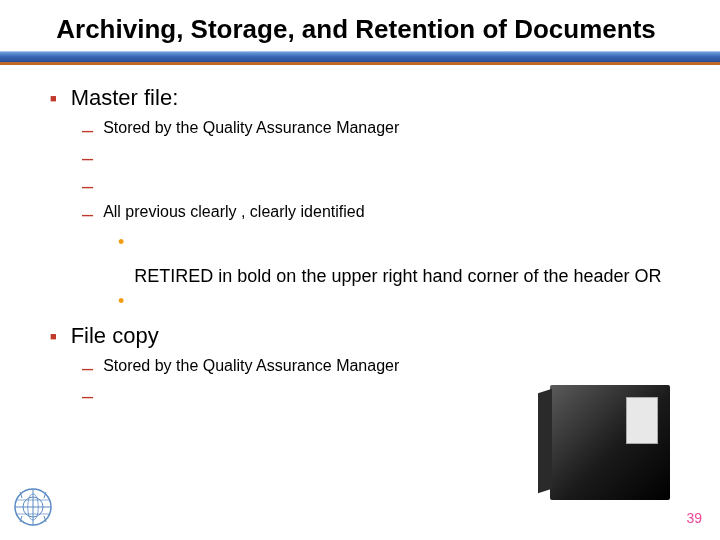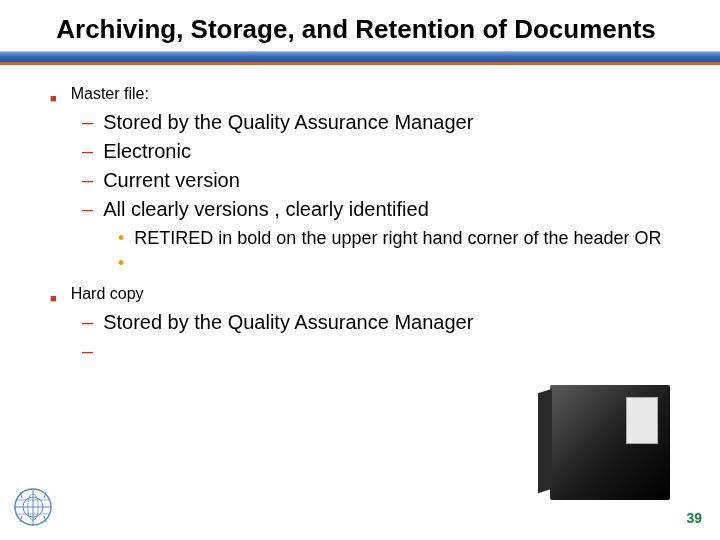--- a/index.html
+++ b/index.html
@@ -35,41 +35,41 @@
   ul { list-style: none; }
   .lvl1 > li { margin-bottom: 8px; }
   .lvl1 > li > .row { display: flex; align-items: flex-start; }
   .lvl1 .sq {
     color: #c0392b;
     font-size: 11px;
     margin-right: 14px;
     margin-top: 9px;
     flex-shrink: 0;
   }
-  .lvl1 .txt1 { font-size: 16px; line-height: 1.35; }
+  .lvl1 .txt1 { font-size: 22px; line-height: 1.35; }
   .lvl2 { margin-left: 32px; margin-top: 4px; }
   .lvl2 > li { display: flex; align-items: flex-start; margin-bottom: 2px; }
   .lvl2 .dash {
     color: #c0392b;
     font-size: 20px;
     margin-right: 10px;
     line-height: 1.3;
     flex-shrink: 0;
   }
-  .lvl2 .txt2 { font-size: 20px; line-height: 1.35; }
+  .lvl2 .txt2 { font-size: 16px; line-height: 1.35; }
   .lvl3 { margin-left: 68px; margin-top: 4px; }
   .lvl3 > li { display: flex; align-items: flex-start; margin-bottom: 2px; }
   .lvl3 .dot {
     color: #f39c12;
     font-size: 18px;
     margin-right: 10px;
     line-height: 1.3;
     flex-shrink: 0;
   }
-  .lvl3 .txt3 { font-size: 18px; line-height: 1.3; }
+  .lvl3 .txt3 { font-size: 18px; line-height: 1.3; margin-top: 34px; }
   .logo {
     position: absolute;
     left: 12px;
     bottom: 12px;
     width: 42px;
     height: 42px;
   }
   .img-binder {
     position: absolute;
     right: 50px;
@@ -92,22 +92,22 @@
     position: absolute;
     right: 12px; top: 12px;
     width: 30px; height: 45px;
     background: #e8e8e8;
     border: 1px solid #aaa;
   }
   .pagenum {
     position: absolute;
     right: 18px;
     bottom: 14px;
-    color: #15803d;
-    font-weight: bold;
+    color: #ec4899;
+    font-weight: normal;
     font-size: 14px;
     text-align: center;
   }
 </style>
 </head>
 <body>
 
 <div class="title-wrap">
   <div class="title">Archiving, Storage, and Retention of Documents</div>
 </div>
@@ -121,46 +121,44 @@
         <span class="sq">■</span>
         <span class="txt1">Master file:</span>
       </div>
       <ul class="lvl2">
         <li>
           <span class="dash">–</span>
           <span class="txt2">Stored by the Quality Assurance Manager</span>
         </li>
         <li>
           <span class="dash">–</span>
-          <span class="txt2">Electronic</span>
         </li>
         <li>
           <span class="dash">–</span>
-          <span class="txt2">Current version</span>
         </li>
         <li>
           <span class="dash">–</span>
-          <span class="txt2">All clearly versions , clearly identified</span>
+          <span class="txt2">All previous clearly , clearly identified</span>
         </li>
       </ul>
       <ul class="lvl3">
         <li>
           <span class="dot">•</span>
           <span class="txt3">RETIRED in bold on the upper right hand corner of the header OR</span>
         </li>
         <li>
           <span class="dot">•</span>
         </li>
       </ul>
     </li>
 
     <li>
       <div class="row">
         <span class="sq">■</span>
-        <span class="txt1">Hard copy</span>
+        <span class="txt1">File copy</span>
       </div>
       <ul class="lvl2">
         <li>
           <span class="dash">–</span>
           <span class="txt2">Stored by the Quality Assurance Manager</span>
         </li>
         <li>
           <span class="dash">–</span>
         </li>
       </ul>

